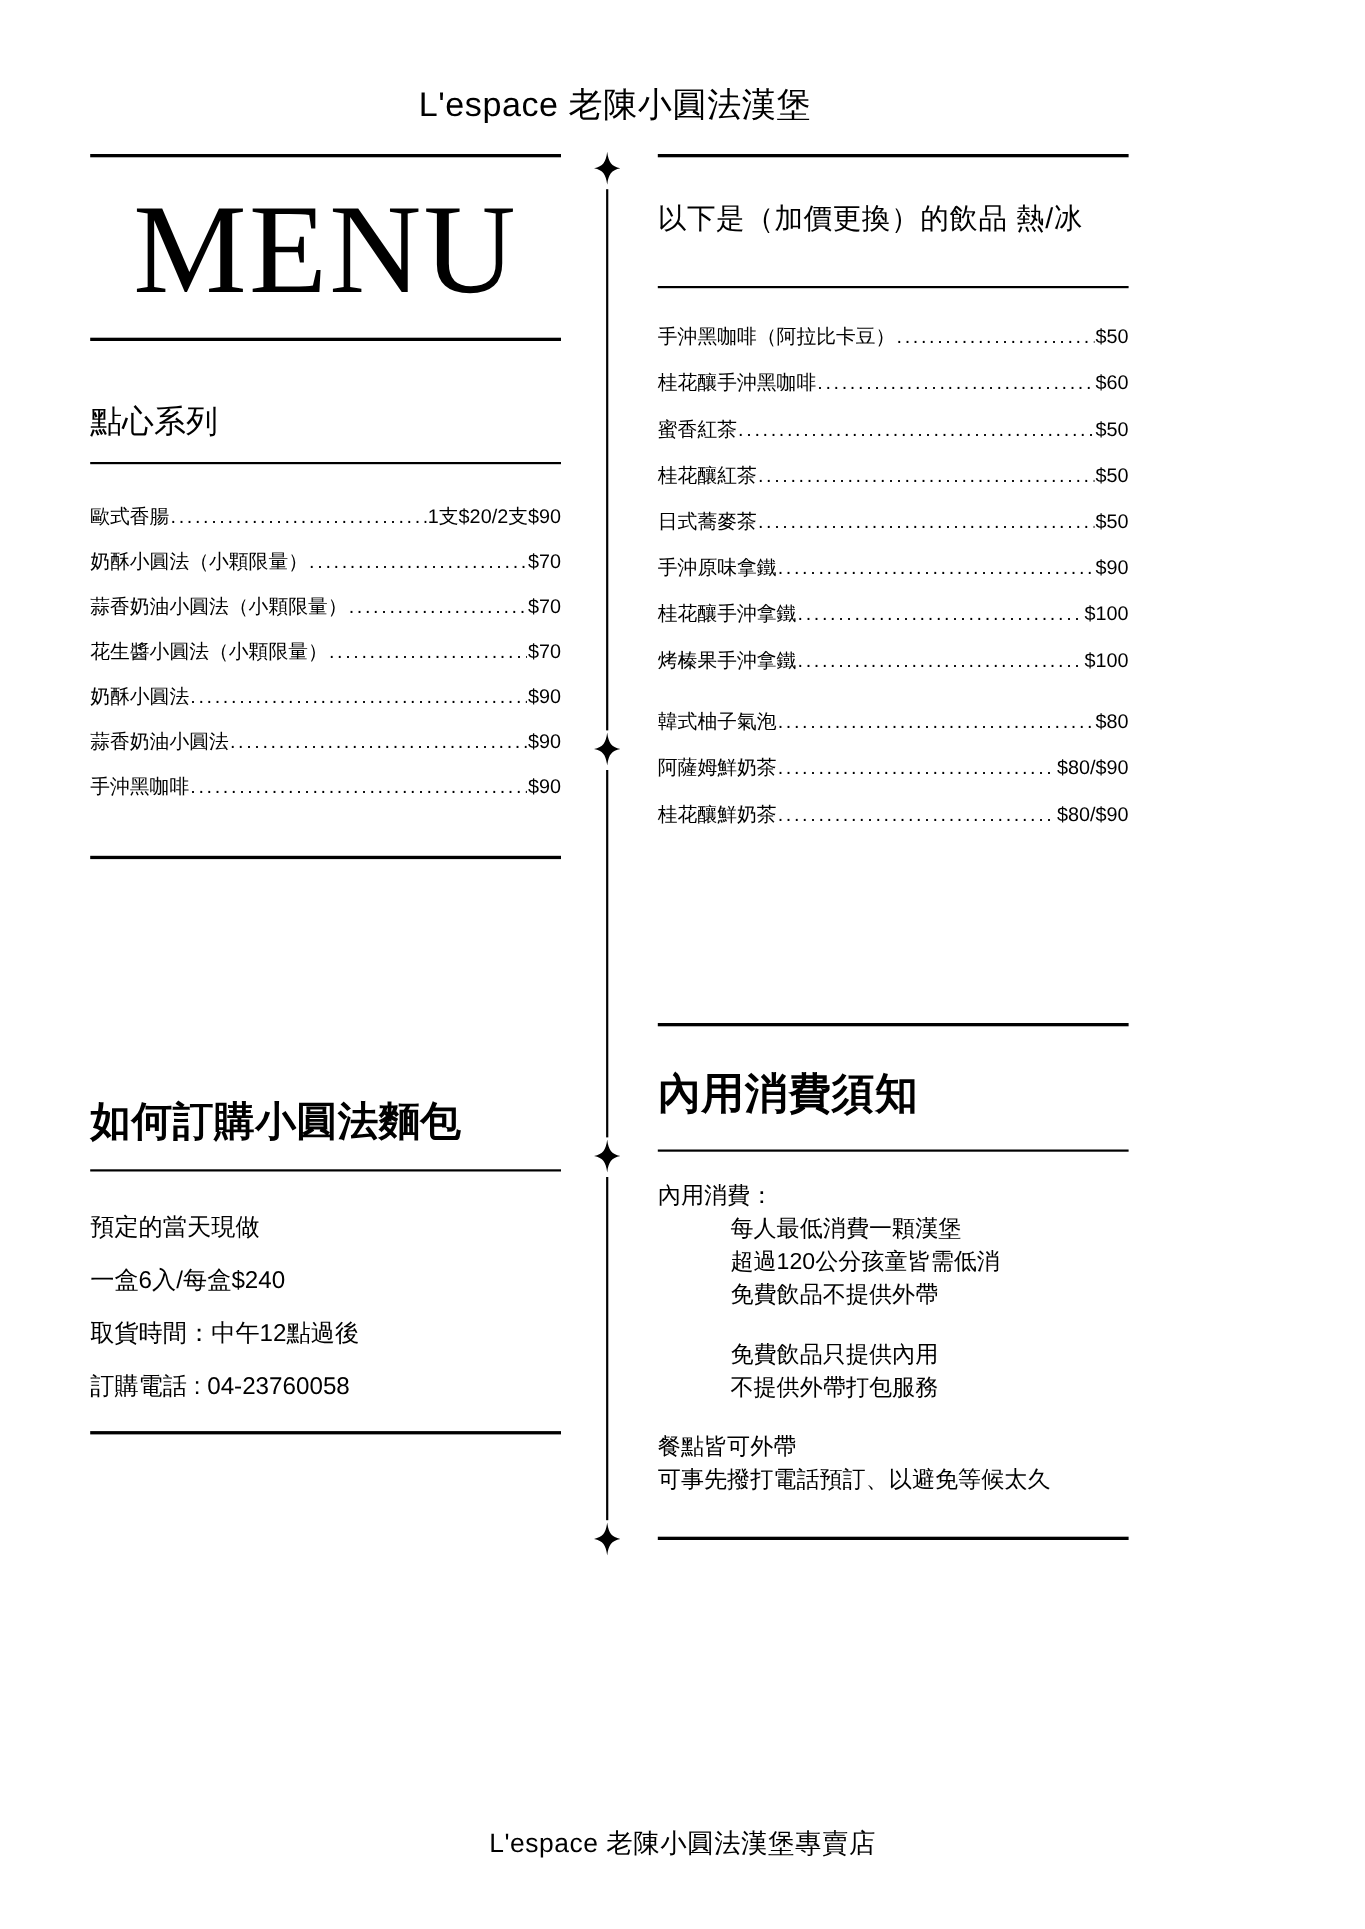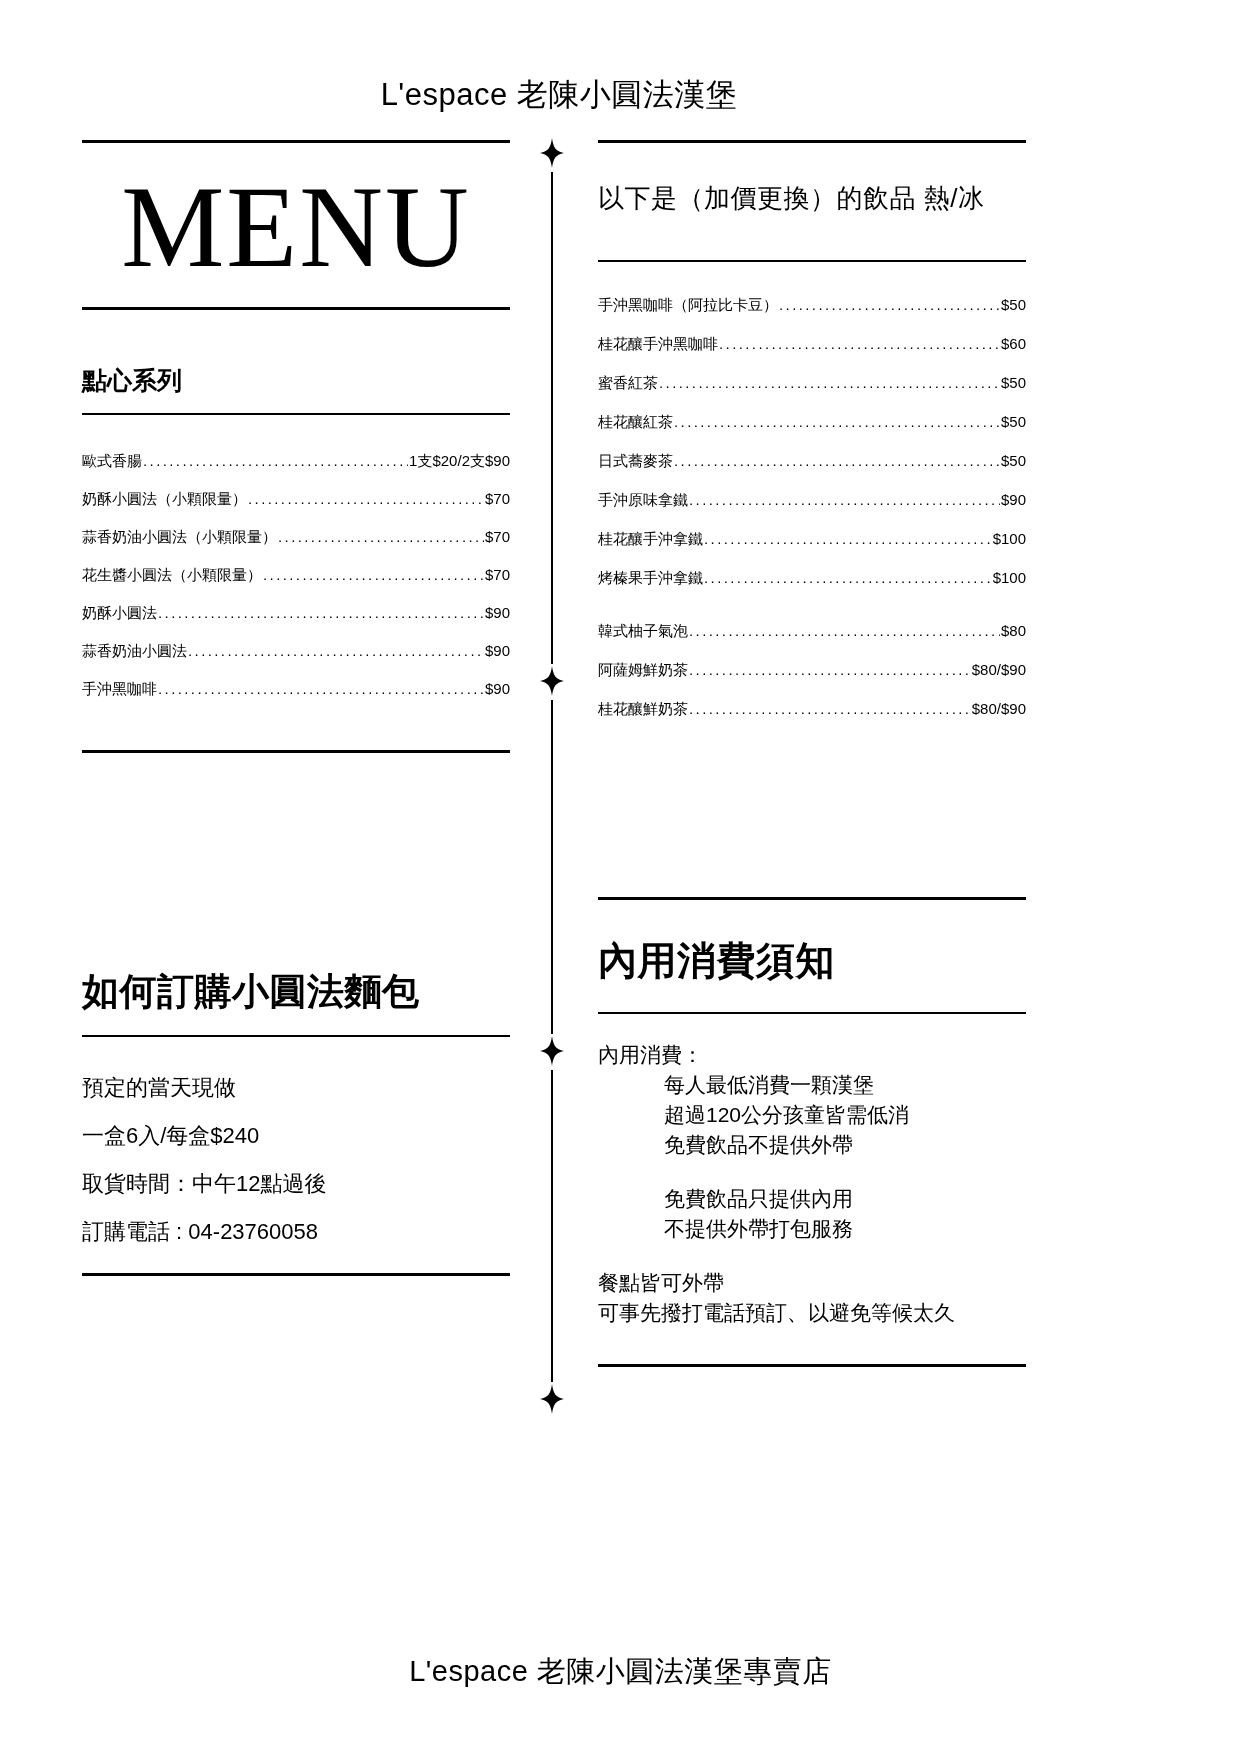--- a/index.html
+++ b/index.html
@@ -90,22 +90,22 @@
     font-size: 116px;
     line-height: 1.0;
     letter-spacing: 2px;
     text-align: center;
     margin: 26px 0 22px 0;
     font-weight: 400;
   }
 
   
   .sec-head-light {
-    font-size: 25px;
-    font-weight: 700;
+    font-size: 29px;
+    font-weight: 400;
     margin: 0 0 16px 0;
   }
   .sec-head-bold {
     font-size: 37px;
     font-weight: 700;
     letter-spacing: 0.5px;
     margin: 0 0 18px 0;
   }
   .sec-head-drinks {
     font-size: 26px;
@@ -116,21 +116,21 @@
 
   
   .price-list {
     list-style: none;
     margin: 0;
     padding: 0;
   }
   .price-row {
     display: flex;
     align-items: baseline;
-    font-size: 15px;
+    font-size: 18px;
     line-height: 1.0;
     margin-bottom: 23px;
     white-space: nowrap;
   }
   .price-row .pname { flex: 0 0 auto; }
   .price-row .dots {
     flex: 1 1 auto;
     overflow: hidden;
     white-space: nowrap;
     letter-spacing: 2.4px;
@@ -154,21 +154,21 @@
   .notice-indent { padding-left: 66px; }
   .notice-gap { height: 24px; }
 
   
   .footer {
     position: absolute;
     bottom: 62px;
     left: 0;
     width: 1241px;
     text-align: center;
-    font-size: 29px;
+    font-size: 24px;
     letter-spacing: 0.5px;
   }
 </style>
 </head>
 <body>
 
 <div class="page">
 
   <div class="masthead">L'espace 老陳小圓法漢堡</div>
 

